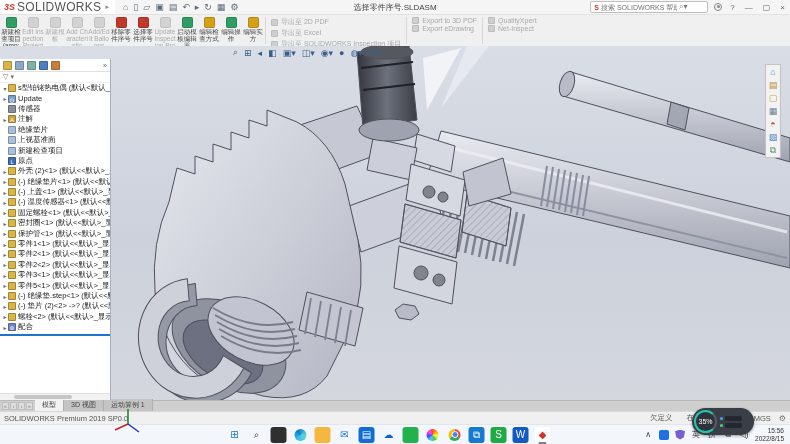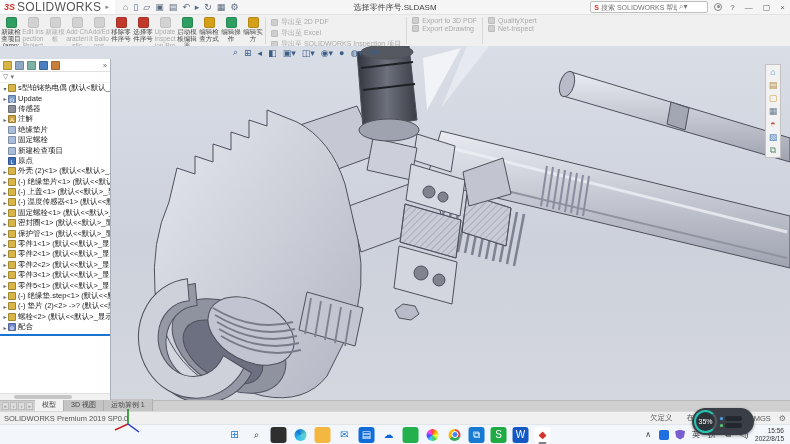--- a/index.html
+++ b/index.html
@@ -316,21 +316,21 @@
 
             <div class="trow">
               <span class="tcaret"></span>
               <span class="tico" style="background: rgb(169, 190, 220);"></span>
               <span class="tlbl">绝缘垫片</span>
             </div>
 
             <div class="trow">
               <span class="tcaret"></span>
               <span class="tico" style="background: rgb(169, 190, 220);"></span>
-              <span class="tlbl">固定螺栓</span>
+              <span class="tlbl">上视基准面</span>
             </div>
 
             <div class="trow">
               <span class="tcaret"></span>
               <span class="tico" style="background: rgb(169, 190, 220);"></span>
               <span class="tlbl">新建检查项目</span>
             </div>
 
             <div class="trow">
               <span class="tcaret"></span>

